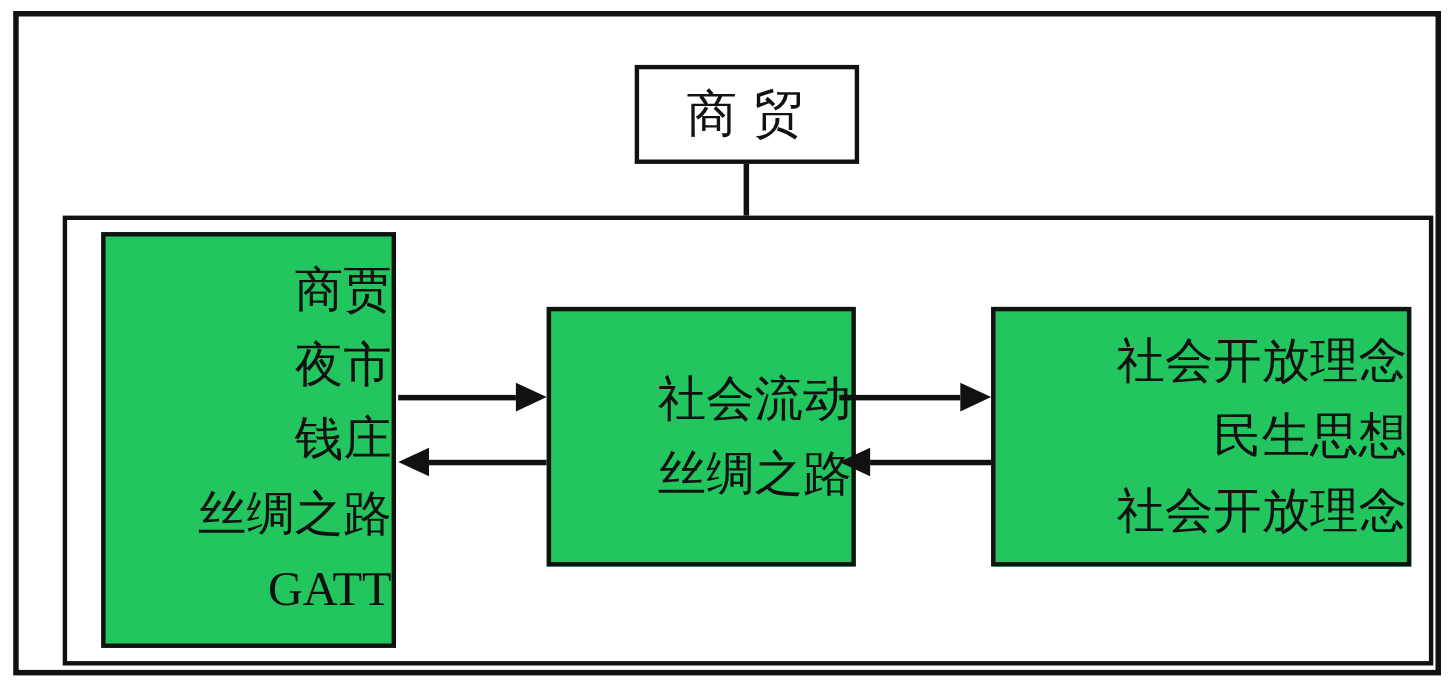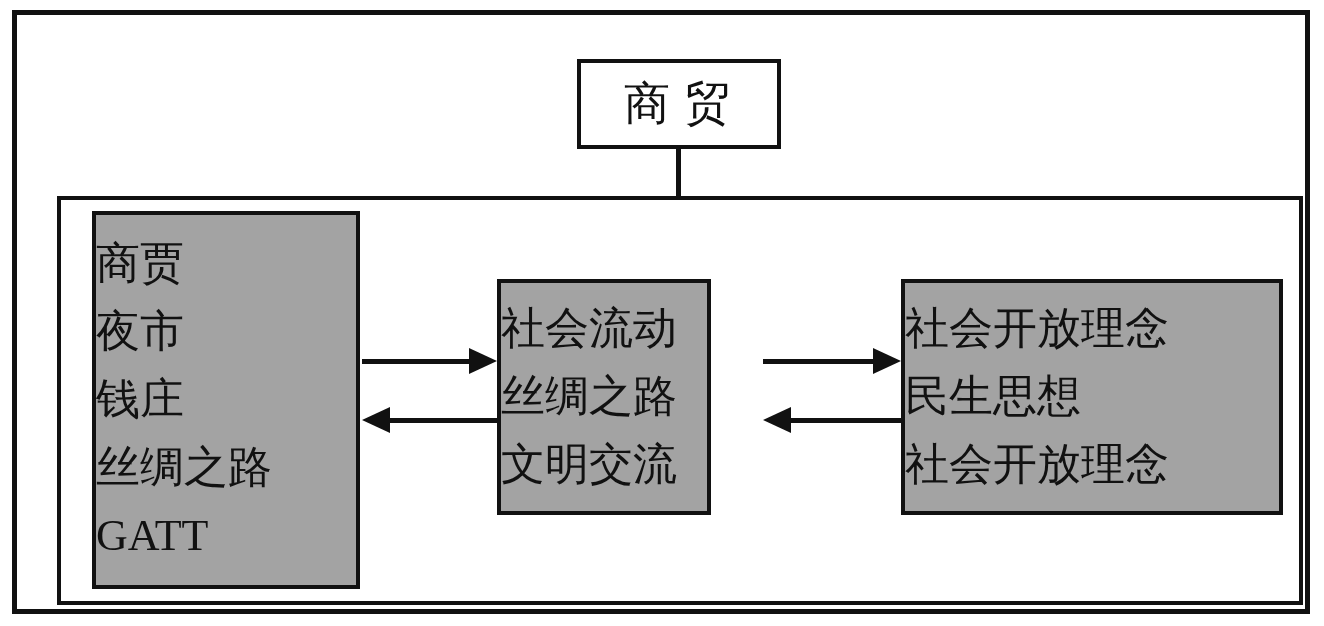--- a/index.html
+++ b/index.html
@@ -60,41 +60,41 @@
     top: 181px;
     width: 1246px;
     height: 409px;
     border: 4px solid #111111;
     background: #ffffff;
   }
 
   .node-box {
     position: absolute;
     border: 4px solid #111111;
-    background: #a3a3a3;
+    background: #22c55e;
     display: flex;
     flex-direction: column;
-    align-items: flex-start;
+    align-items: flex-end;
     justify-content: center;
     font-size: 44px;
     line-height: 1.55;
     text-align: center;
   }
 
   .left-box {
     left: 75px;
     top: 196px;
     width: 268px;
     height: 378px;
   }
 
   .middle-box {
     left: 480px;
     top: 264px;
-    width: 214px;
+    width: 281px;
     height: 236px;
   }
 
   .right-box {
     left: 884px;
     top: 264px;
     width: 382px;
     height: 236px;
   }
 
@@ -156,21 +156,20 @@
       <div class="node-line">丝绸之路</div>
       <div class="node-line">GATT</div>
     </div>
 
     <div class="arrow arrow-right a-lm-right"></div>
     <div class="arrow arrow-left a-lm-left"></div>
 
     <div class="node-box middle-box">
       <div class="node-line">社会流动</div>
       <div class="node-line">丝绸之路</div>
-      <div class="node-line">文明交流</div>
     </div>
 
     <div class="arrow arrow-right a-mr-right"></div>
     <div class="arrow arrow-left a-mr-left"></div>
 
     <div class="node-box right-box">
       <div class="node-line">社会开放理念</div>
       <div class="node-line">民生思想</div>
       <div class="node-line">社会开放理念</div>
     </div>

